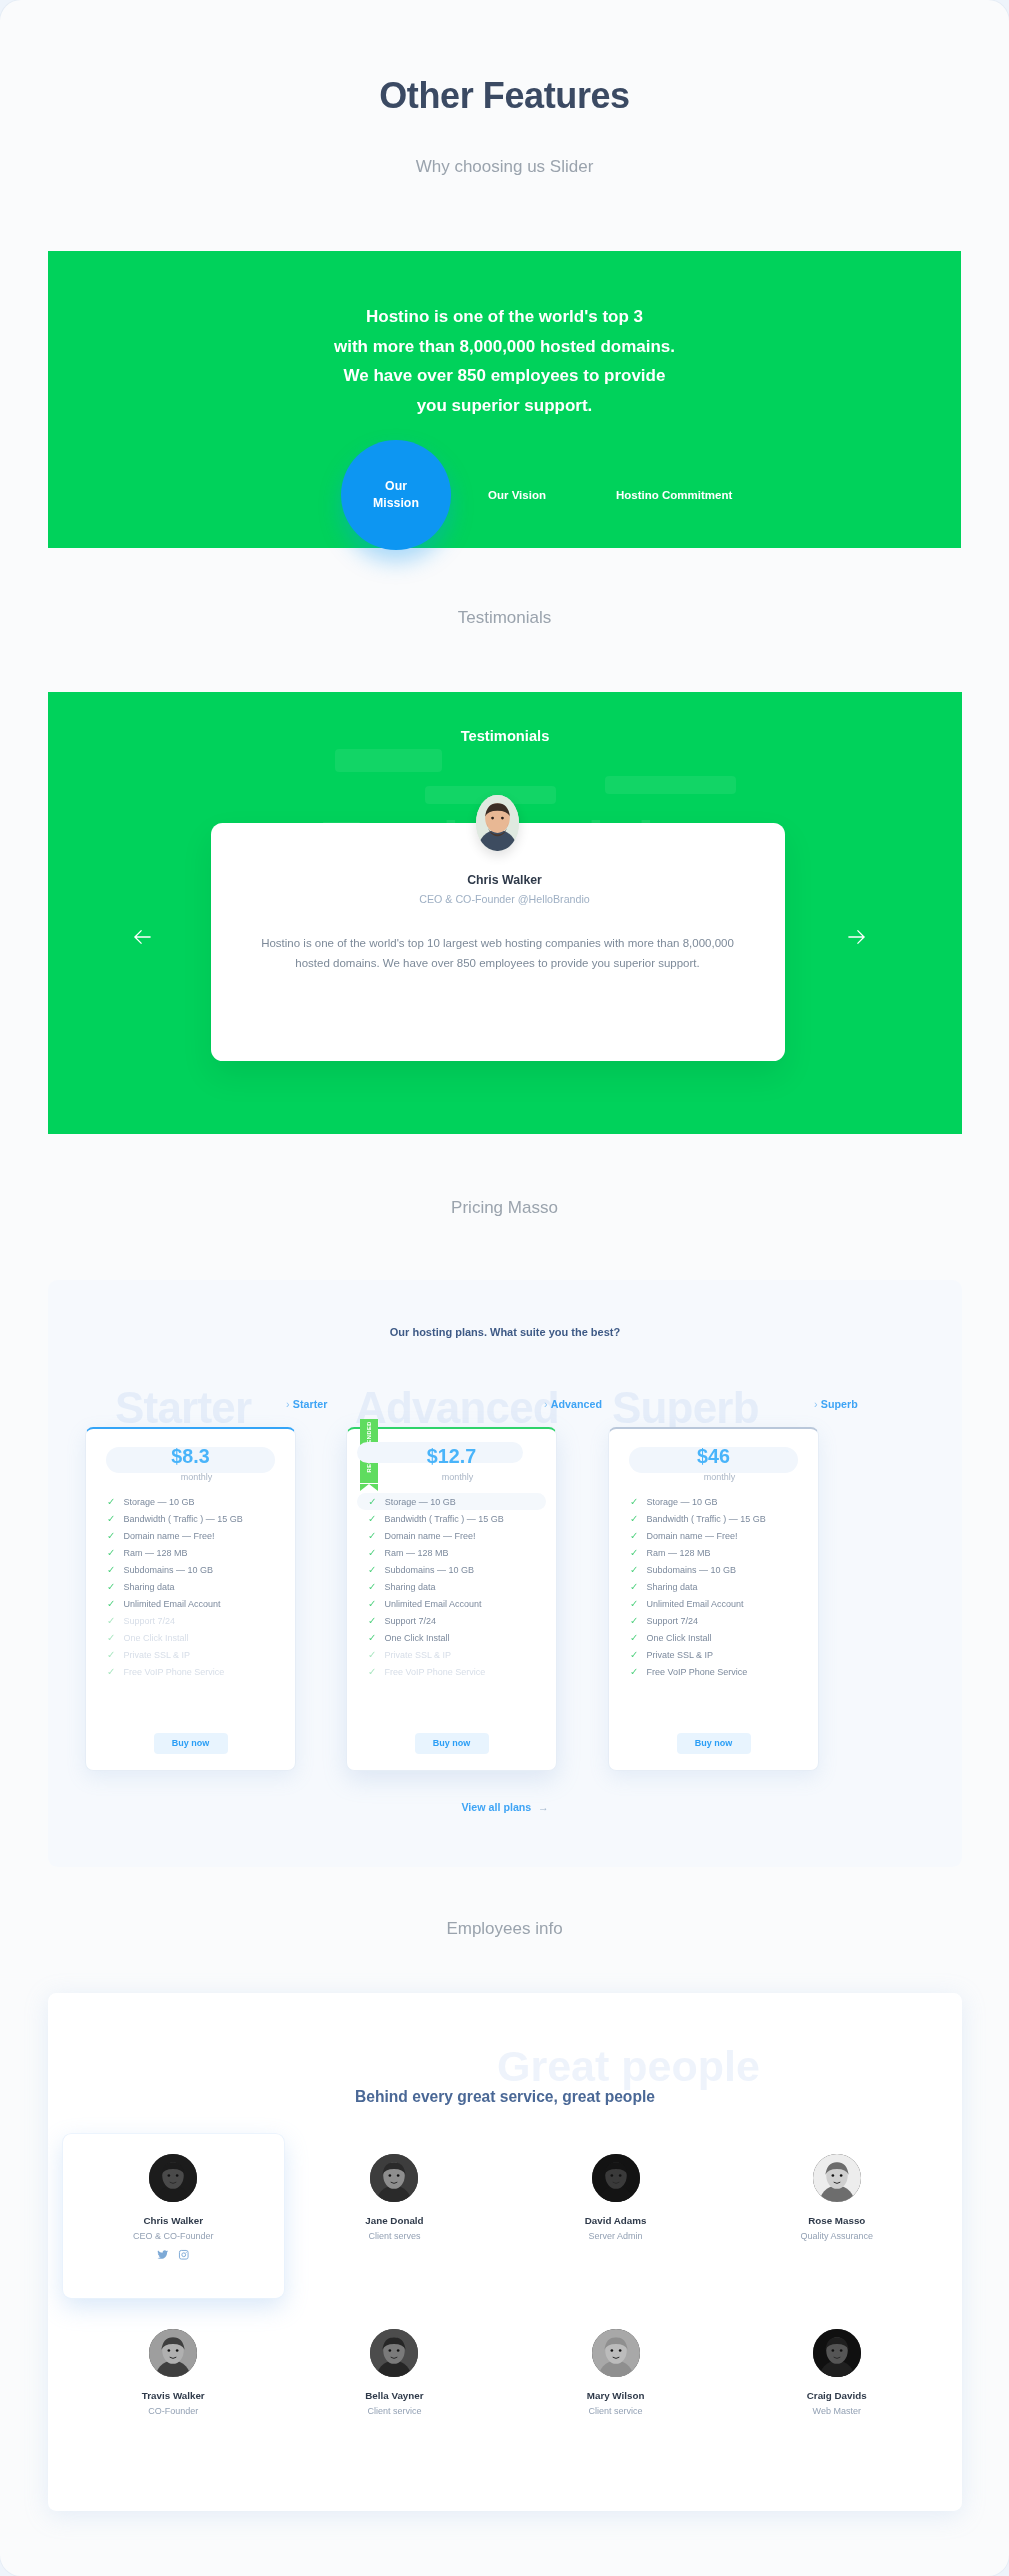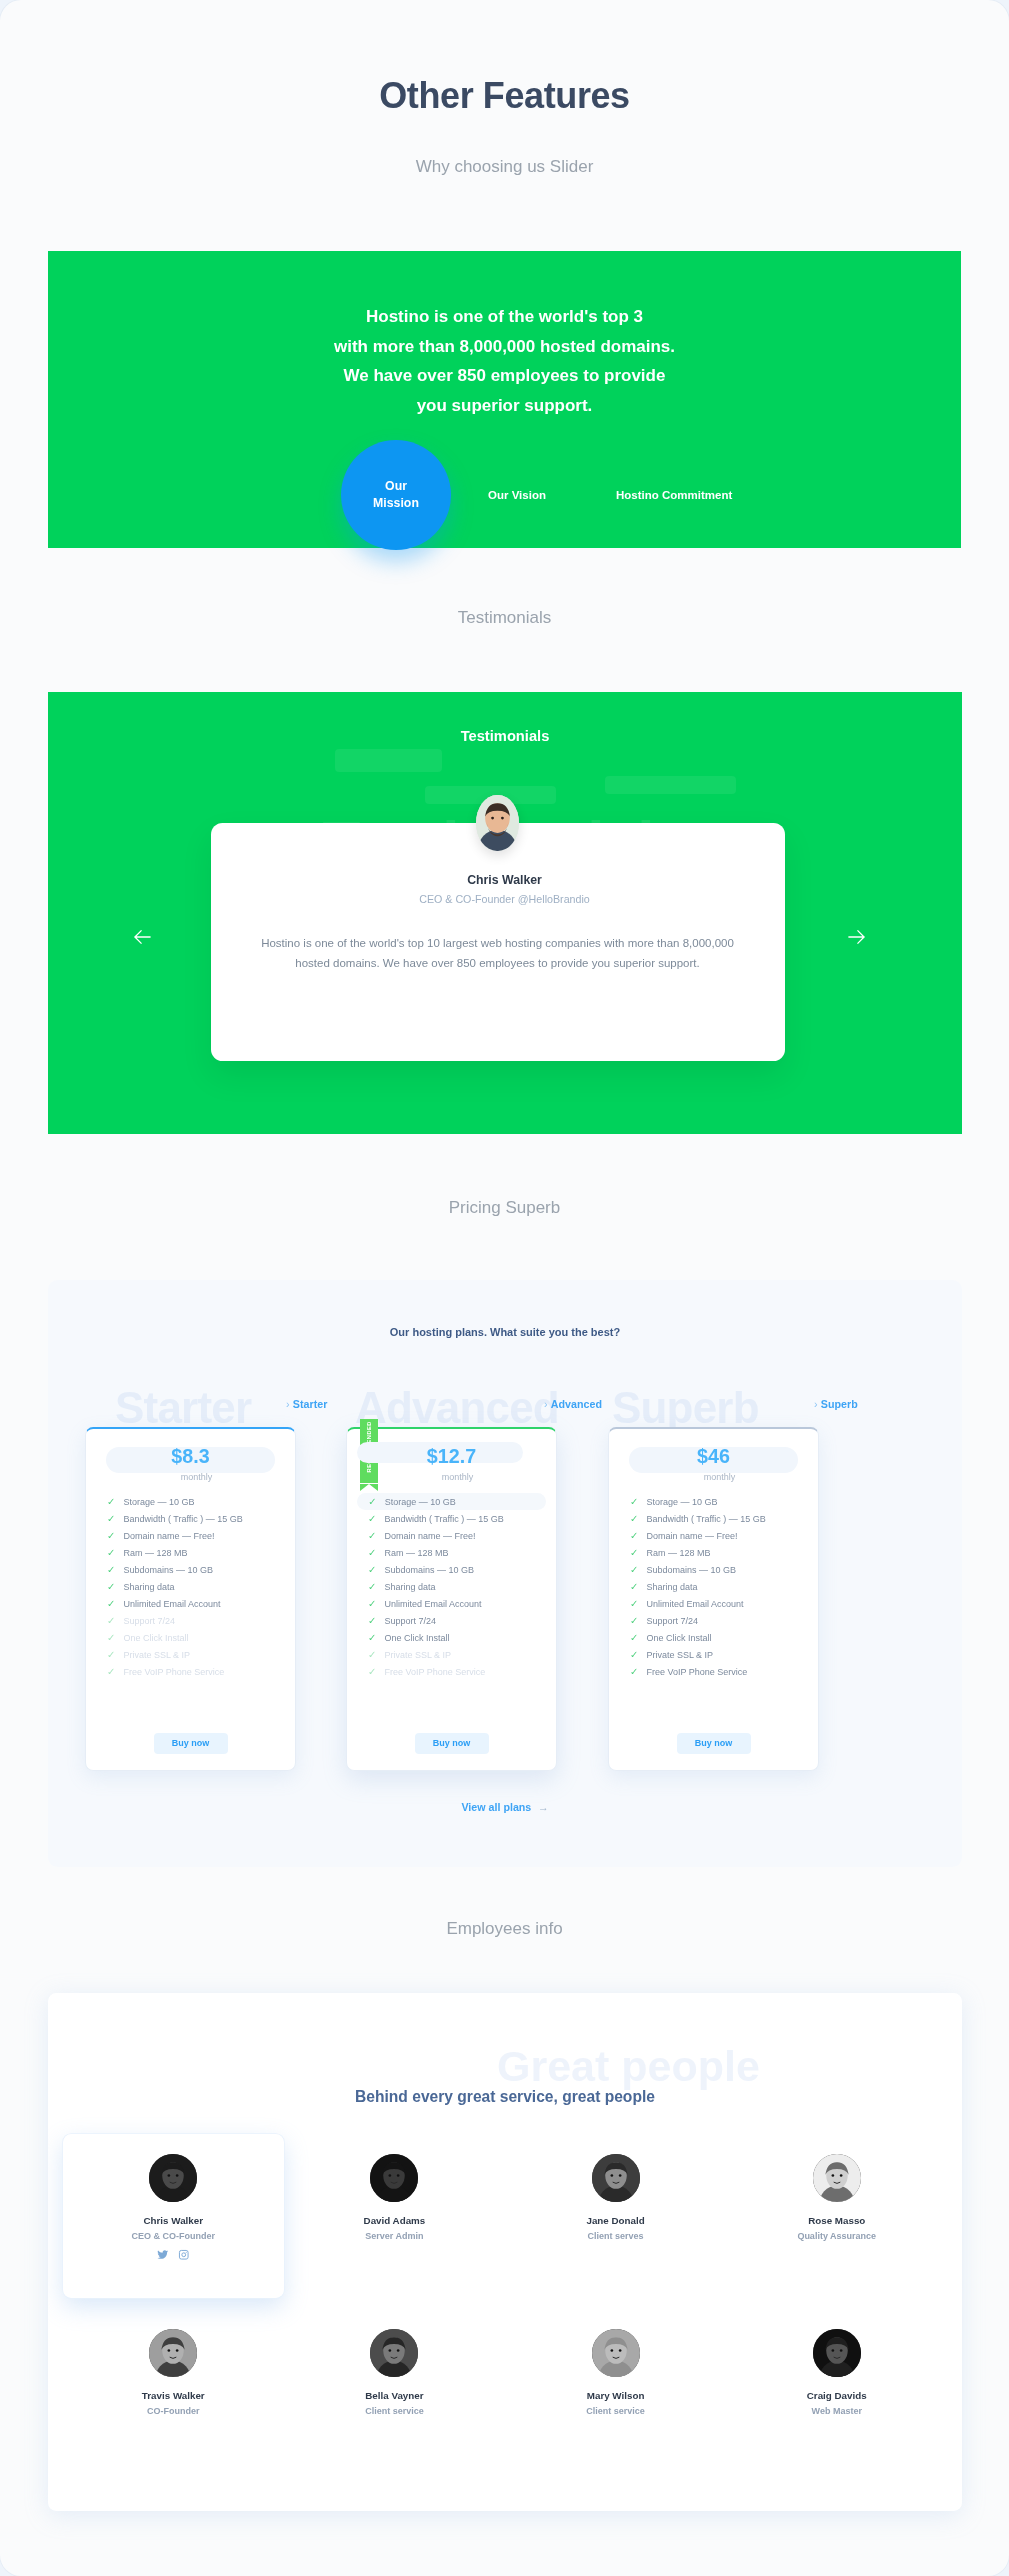--- a/index.html
+++ b/index.html
@@ -294,21 +294,21 @@
   }
   .emp-ava{
     width:48px; height:48px; border-radius:50%;
     overflow:hidden; background:#2c2c2c;
   }
   .emp-ava svg{ display:block; }
   .emp-name{
     margin-top:13px; font-size:9.8px; font-weight:700; color:#2f3a4a;
   }
   .emp-role{
-    margin-top:4.9px; font-size:9px; color:#93a1b4;font-weight:bold;
+    margin-top:4.9px; font-size:9px; color:#93a1b4;
   }
   .emp-social{
     margin-top:8.2px; display:flex; gap:9.8px; color:#7da9d6;
   }
   .emp-social svg{ display:block; }
 </style>
 </head>
 <body>
 
 <div class="page">
@@ -368,21 +368,21 @@
       <path d="M31 23 H13 M20 15 L12 23 L20 31"></path>
     </svg>
   </div>
   <div class="testi-arrow right">
     <svg width="38" height="38" viewBox="0 0 46 46" fill="none" stroke="#ffffff" stroke-width="1.6">
       <path d="M15 23 H33 M26 15 L34 23 L26 31"></path>
     </svg>
   </div>
 
   <div class="pricing-head">
-    <div class="sec-sub">Pricing Superb</div>
+    <div class="sec-sub">Pricing Masso</div>
   </div>
 
   <div class="pricing-panel">
     <div class="pp-title">Our hosting plans. What suite you the best?</div>
 
     <div class="pp-ghosts">
       <div class="pp-ghost g1">Starter</div>
       <div class="pp-ghost g2">Advanced</div>
       <div class="pp-ghost g3">Superb</div>
     </div>
@@ -595,46 +595,46 @@
                 <rect x="3" y="3" width="18" height="18" rx="4"></rect>
                 <circle cx="12" cy="12" r="4"></circle>
                 <circle cx="17.2" cy="6.8" r="1.1" fill="currentColor" stroke="none"></circle>
               </svg>
             </span>
           </div>
         </div>
         <div class="emp">
           <div class="emp-ava">
             <svg width="48" height="48" viewBox="0 0 58 58">
+              <rect width="58" height="58" fill="#3d3d3d"></rect>
+              <ellipse cx="29" cy="62" rx="22" ry="24" fill="#2a2a2a"></ellipse>
+              <ellipse cx="29" cy="26" rx="13" ry="16" fill="#8e8e8e"></ellipse>
+              <path d="M15 25 q2-15 14-15 q12 0 14 15 q-3-7-14-7 q-11 0-14 7z" fill="#2a2a2a"></path>
+              <circle cx="24" cy="26" r="1.6" fill="#111"></circle>
+              <circle cx="34" cy="26" r="1.6" fill="#111"></circle>
+              <path d="M25 34 q4 3 8 0" stroke="#2a2a2a" stroke-width="1.2" fill="none"></path>
+            </svg>
+          </div>
+          <div class="emp-name">Jane Donald</div>
+          <div class="emp-role">Client serves</div>
+        </div>
+        <div class="emp">
+          <div class="emp-ava">
+            <svg width="48" height="48" viewBox="0 0 58 58">
               <rect width="58" height="58" fill="#131313"></rect>
               <ellipse cx="29" cy="62" rx="22" ry="24" fill="#141414"></ellipse>
               <ellipse cx="29" cy="26" rx="13" ry="16" fill="#3a3a3a"></ellipse>
               <path d="M15 25 q2-15 14-15 q12 0 14 15 q-3-7-14-7 q-11 0-14 7z" fill="#141414"></path>
               <circle cx="24" cy="26" r="1.6" fill="#111"></circle>
               <circle cx="34" cy="26" r="1.6" fill="#111"></circle>
               <path d="M25 34 q4 3 8 0" stroke="#2a2a2a" stroke-width="1.2" fill="none"></path>
             </svg>
           </div>
           <div class="emp-name">David Adams</div>
           <div class="emp-role">Server Admin</div>
-        </div>
-        <div class="emp">
-          <div class="emp-ava">
-            <svg width="48" height="48" viewBox="0 0 58 58">
-              <rect width="58" height="58" fill="#3d3d3d"></rect>
-              <ellipse cx="29" cy="62" rx="22" ry="24" fill="#2a2a2a"></ellipse>
-              <ellipse cx="29" cy="26" rx="13" ry="16" fill="#8e8e8e"></ellipse>
-              <path d="M15 25 q2-15 14-15 q12 0 14 15 q-3-7-14-7 q-11 0-14 7z" fill="#2a2a2a"></path>
-              <circle cx="24" cy="26" r="1.6" fill="#111"></circle>
-              <circle cx="34" cy="26" r="1.6" fill="#111"></circle>
-              <path d="M25 34 q4 3 8 0" stroke="#2a2a2a" stroke-width="1.2" fill="none"></path>
-            </svg>
-          </div>
-          <div class="emp-name">Jane Donald</div>
-          <div class="emp-role">Client serves</div>
         </div>
         <div class="emp">
           <div class="emp-ava">
             <svg width="48" height="48" viewBox="0 0 58 58">
               <rect width="58" height="58" fill="#ededed"></rect>
               <ellipse cx="29" cy="62" rx="22" ry="24" fill="#6d6d6d"></ellipse>
               <ellipse cx="29" cy="26" rx="13" ry="16" fill="#cfcfcf"></ellipse>
               <path d="M15 25 q2-15 14-15 q12 0 14 15 q-3-7-14-7 q-11 0-14 7z" fill="#6d6d6d"></path>
               <circle cx="24" cy="26" r="1.6" fill="#111"></circle>
               <circle cx="34" cy="26" r="1.6" fill="#111"></circle>

